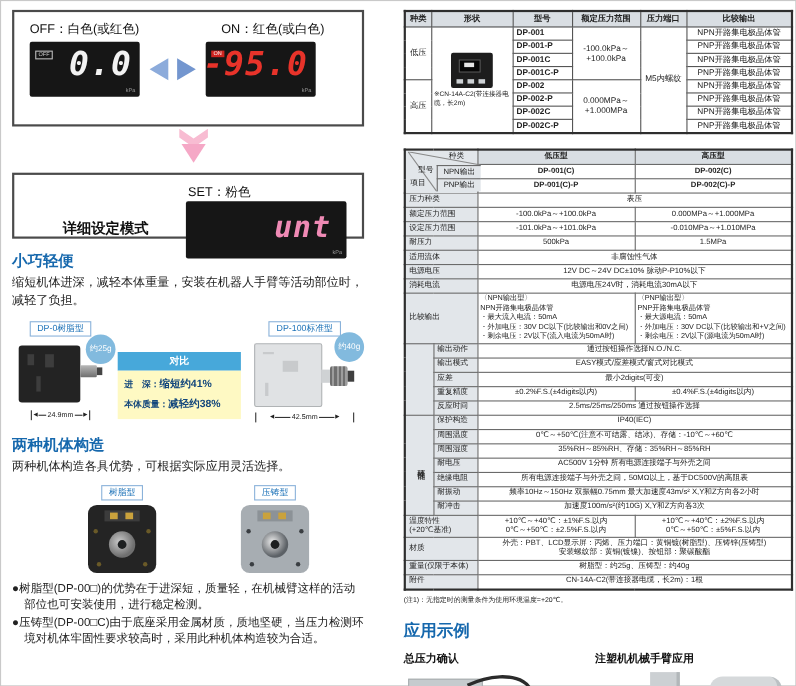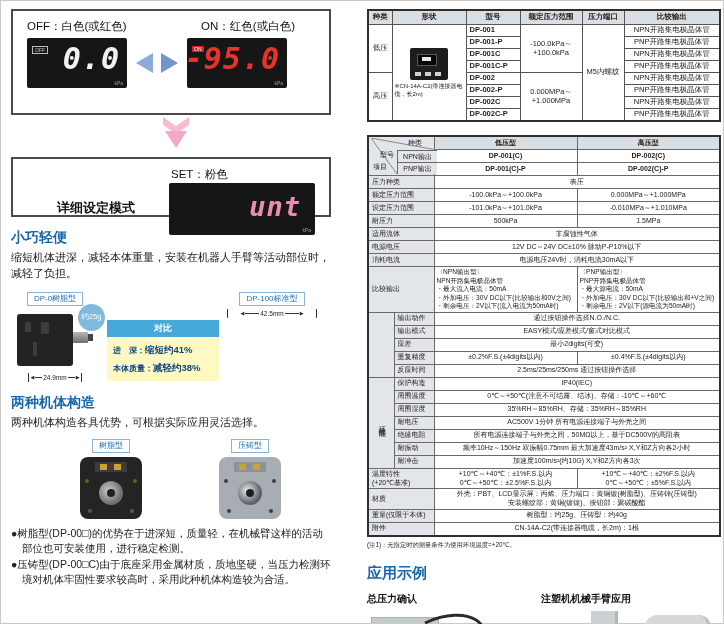--- a/index.html
+++ b/index.html
@@ -184,20 +184,30 @@
       <div class="cmp">
         <div class="cmp-h">对比</div>
         <div class="cmp-b">
           <div><span>进　深：</span><span class="v">缩短约41%</span></div>
           <div><span>本体质量：</span><span class="v">减轻约38%</span></div>
         </div>
       </div>
 
       <div class="mcol">
         <span class="chip">DP-100标准型</span>
+        <div class="sens2">
+          <div class="s2body"></div>
+          <div class="s2l" style="left:12px;top:10px;width:10px;height:2px;"></div>
+          <div class="s2l" style="left:30px;top:18px;width:14px;height:10px;"></div>
+          <div class="s2l" style="left:14px;top:38px;width:3px;height:12px;"></div>
+          <div class="s2fl"></div>
+          <div class="s2nut"></div>
+          <div class="s2tip"></div>
+          <span class="badge b2">约40g</span>
+        </div>
         <div class="dim" style="width:86px;justify-content:center;">
           <span class="dt">◀</span>
             <span class="dline" style="width:14px;"></span>
           <span>42.5mm</span>
           <span class="dline" style="width:14px;"></span>
             <span class="dt">▶</span>
         </div>
       </div>
     </div>
 

